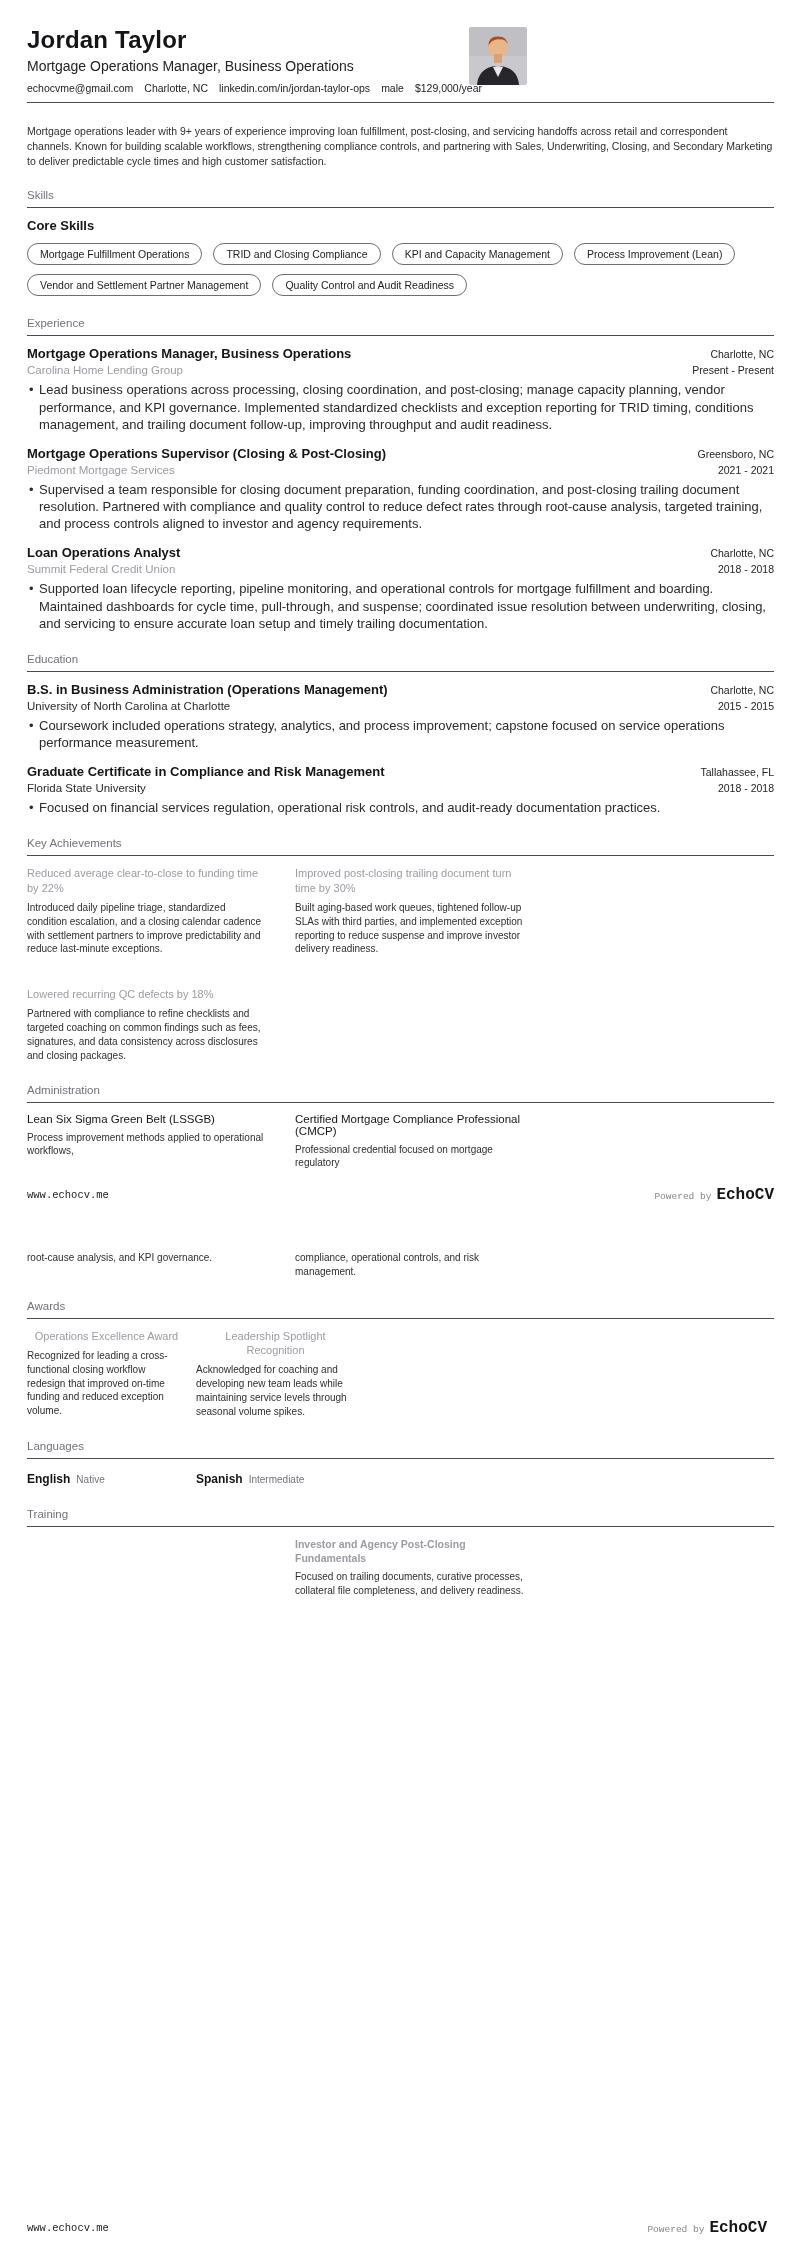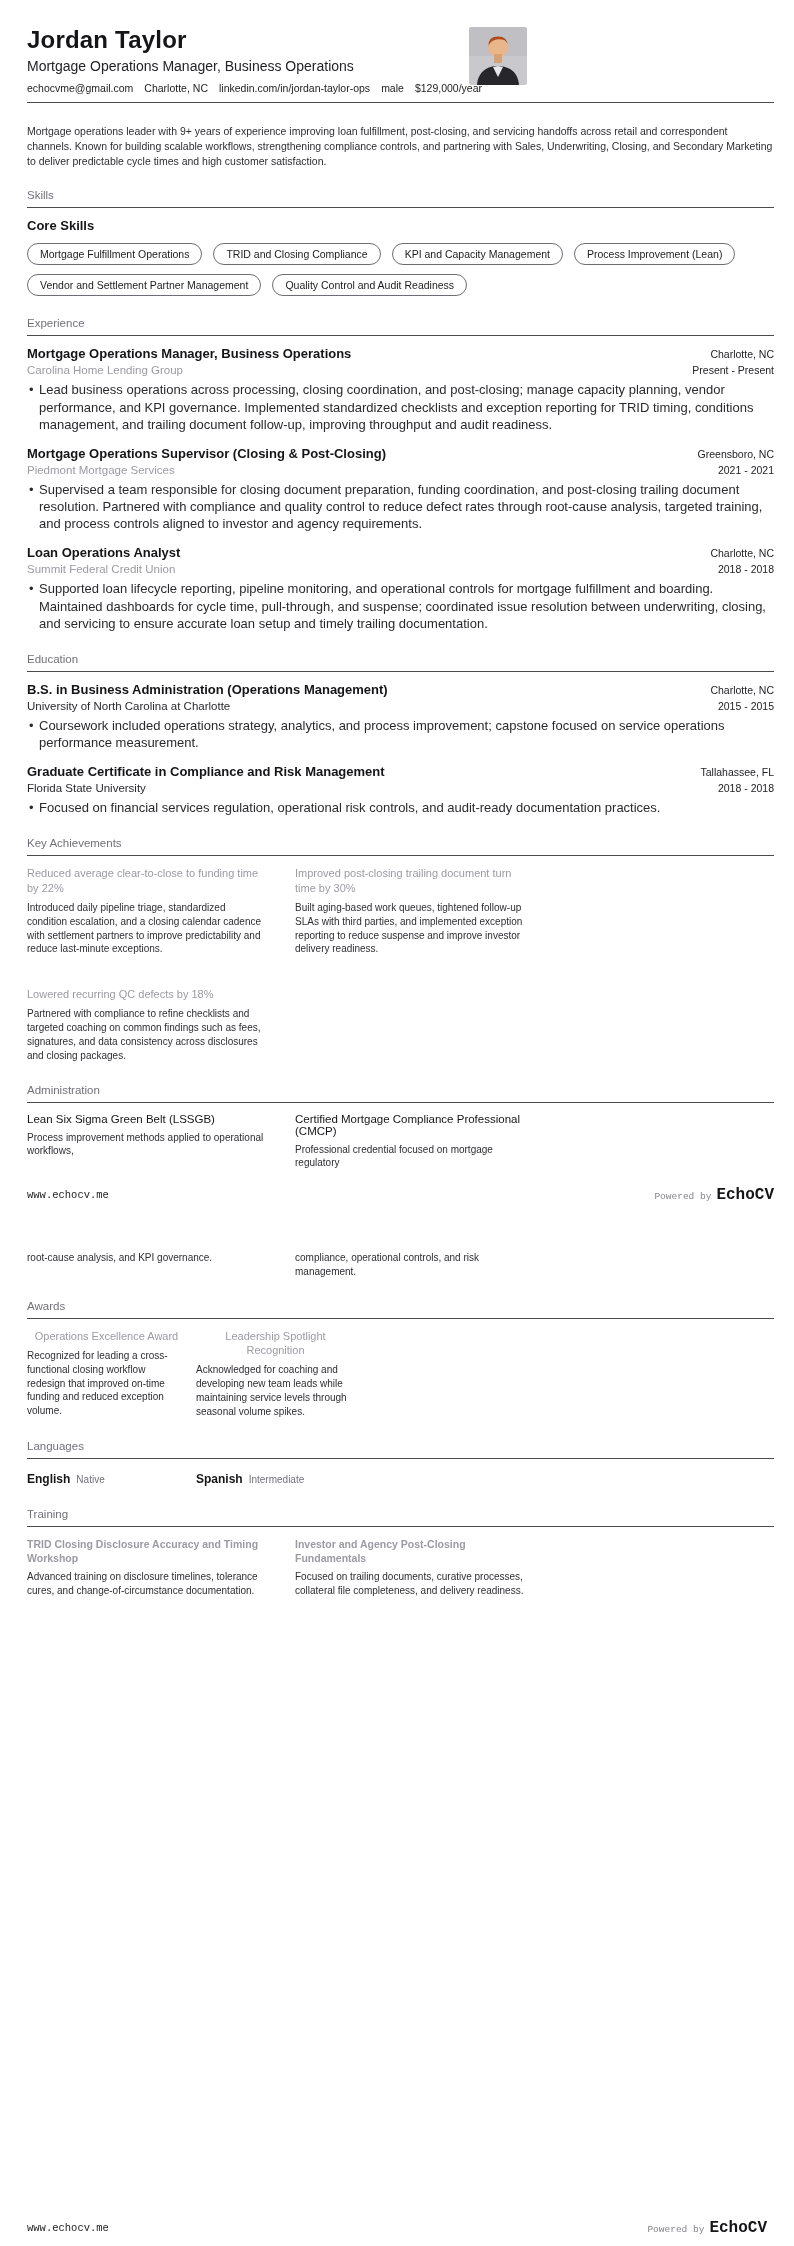--- a/index.html
+++ b/index.html
@@ -249,24 +249,20 @@
       </div>
       <div class="col2">
         <span class="lang-name">Spanish</span><span class="lang-level">Intermediate</span>
       </div>
     </div>
   </section>
 
   <section>
     <h2 class="sec-h">Training</h2>
     <div class="grid3">
-      <div class="col1">
-        <div class="training-title">TRID Closing Disclosure Accuracy and Timing Workshop</div>
-        <div class="small-desc">Advanced training on disclosure timelines, tolerance cures, and change-of-circumstance documentation.</div>
-      </div>
       <div class="col2">
         <div class="training-title">Investor and Agency Post-Closing Fundamentals</div>
         <div class="small-desc">Focused on trailing documents, curative processes, collateral file completeness, and delivery readiness.</div>
       </div>
     </div>
   </section>
 
   <div class="page-footer footer-bottom">
     <span class="pf-site">www.echocv.me</span>
     <span class="pf-right">

